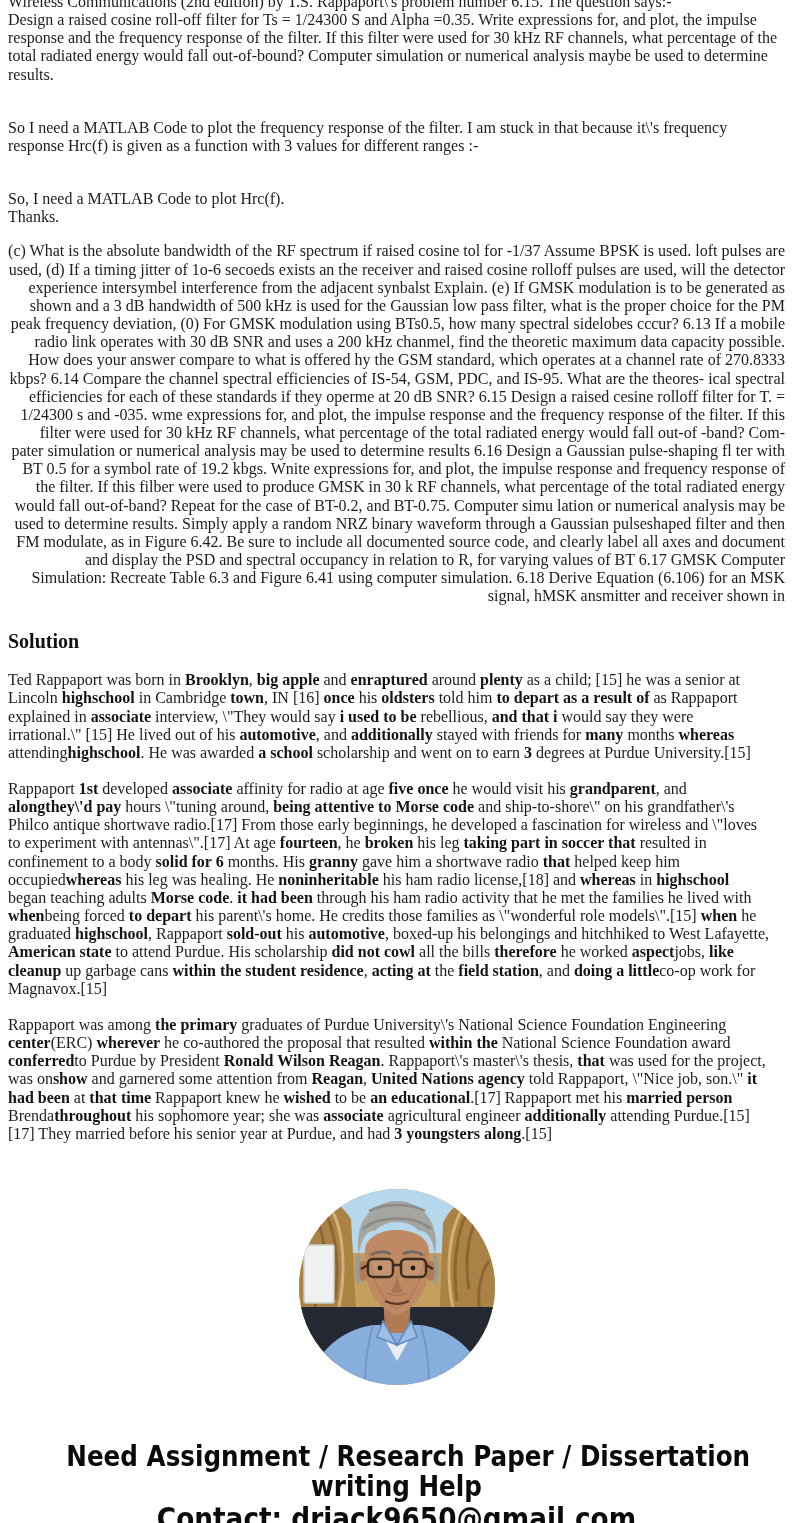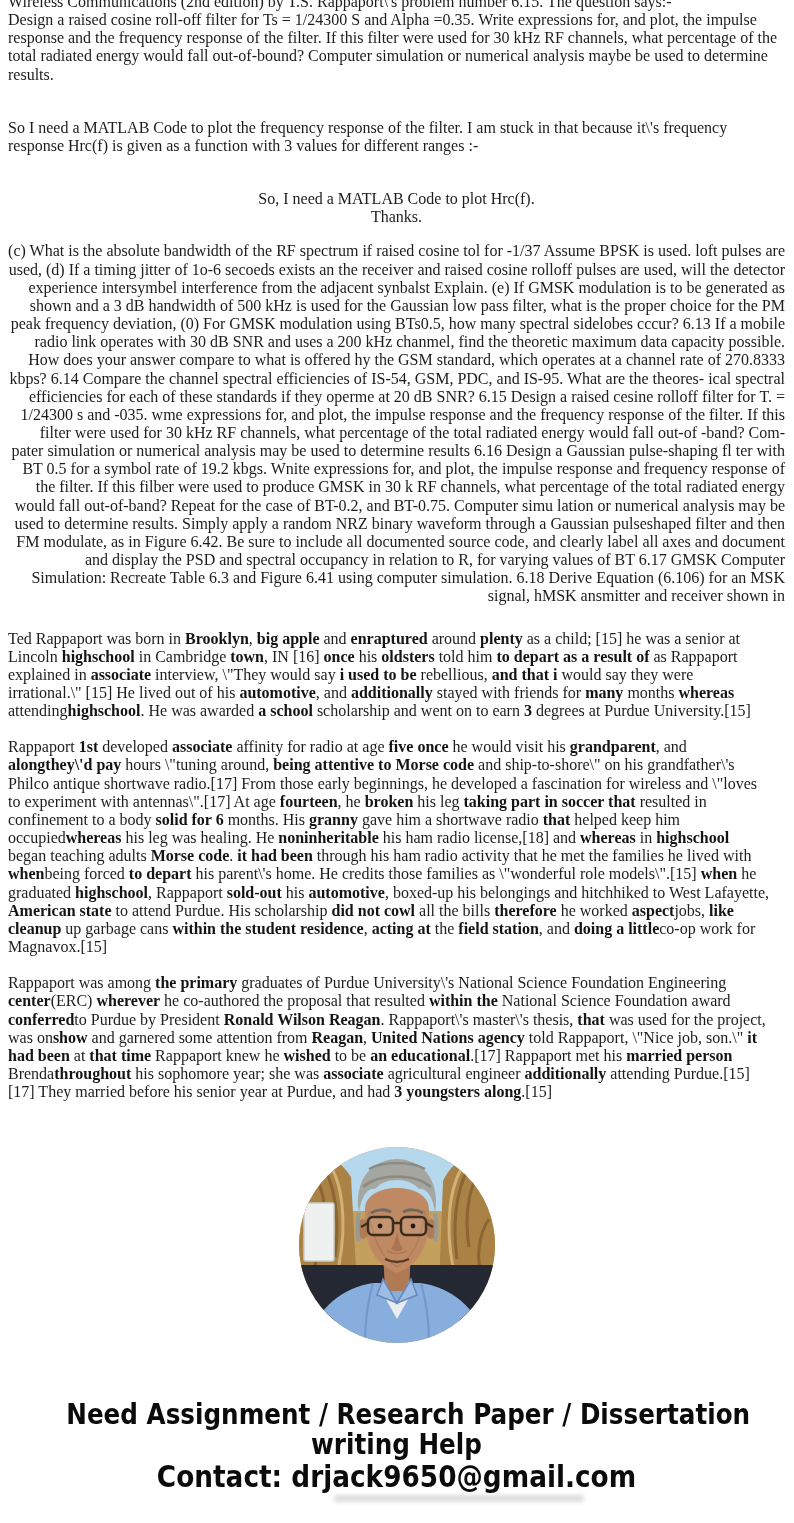--- a/index.html
+++ b/index.html
@@ -15,21 +15,21 @@
     line-height: 1.135;
     color: #1c1c1c;
     overflow-x: hidden;
   }
   .doc {
     padding: 0 9px 0 8px;
   }
   p { margin: 0; }
   .p-intro    { margin: -7px 0 35px 0; }   
   .p-request  { margin: 13px 0 35px 0; }
-  .p-short    { margin: 0 0 16px 0; text-align: center; }
+  .p-short    { margin: 0 0 16px 0; }
   .p-problems { margin: 0 0 24px 0; text-align: right; }
   .solution-heading {
     font-family: "Liberation Serif", serif;
     font-size: 20px;
     font-weight: bold;
     color: #111;
     margin: 0 0 19px 0;
   }
   .p-sol { margin: 0 16px 18px 0; }
   b { font-weight: bold; color: #141414; }
@@ -92,20 +92,21 @@
 
   <p class="p-request">So I need a MATLAB Code to plot the frequency response of the filter. I am stuck in that because it\'s frequency response Hrc(f) is given as a function with 3 values for different ranges :-</p>
 
   <p class="p-short">
     <span>So, I need a MATLAB Code to plot Hrc(f).</span><br>
     <span>Thanks.</span>
   </p>
 
   <p class="p-problems">(c) What is the absolute bandwidth of the RF spectrum if raised cosine tol for -1/37 Assume BPSK is used. loft pulses are used, (d) If a timing jitter of 1o-6 secoeds exists an the receiver and raised cosine rolloff pulses are used, will the detector experience intersymbel interference from the adjacent synbalst Explain. (e) If GMSK modulation is to be generated as shown and a 3 dB handwidth of 500 kHz is used for the Gaussian low pass filter, what is the proper choice for the PM peak frequency deviation, (0) For GMSK modulation using BTs0.5, how many spectral sidelobes cccur? 6.13 If a mobile radio link operates with 30 dB SNR and uses a 200 kHz chanmel, find the theoretic maximum data capacity possible. How does your answer compare to what is offered hy the GSM standard, which operates at a channel rate of 270.8333 kbps? 6.14 Compare the channel spectral efficiencies of IS-54, GSM, PDC, and IS-95. What are the theores- ical spectral efficiencies for each of these standards if they operme at 20 dB SNR? 6.15 Design a raised cesine rolloff filter for T. = 1/24300 s and -035. wme expressions for, and plot, the impulse response and the frequency response of the filter. If this filter were used for 30 kHz RF channels, what percentage of the total radiated energy would fall out-of -band? Com- pater simulation or numerical analysis may be used to determine results 6.16 Design a Gaussian pulse-shaping fl ter with BT 0.5 for a symbol rate of 19.2 kbgs. Wnite expressions for, and plot, the impulse response and frequency response of the filter. If this filber were used to produce GMSK in 30 k RF channels, what percentage of the total radiated energy would fall out-of-band? Repeat for the case of BT-0.2, and BT-0.75. Computer simu lation or numerical analysis may be used to determine results. Simply apply a random NRZ binary waveform through a Gaussian pulseshaped filter and then FM modulate, as in Figure 6.42. Be sure to include all documented source code, and clearly label all axes and document and display the PSD and spectral occupancy in relation to R, for varying values of BT 6.17 GMSK Computer Simulation: Recreate Table 6.3 and Figure 6.41 using computer simulation. 6.18 Derive Equation (6.106) for an MSK signal, hMSK ansmitter and receiver shown in</p>
 
+  <h2 class="solution-heading">Solution</h2>
 
   <p class="p-sol">Ted Rappaport was born in <b>Brooklyn</b>, <b>big apple</b> and <b>enraptured</b> around <b>plenty</b> as a child; [15] he was a senior at Lincoln <b>highschool</b> in Cambridge <b>town</b>, IN [16] <b>once</b> his <b>oldsters</b> told him <b>to depart as a result of</b> as Rappaport explained in <b>associate</b> interview, \"They would say <b>i used to be</b> rebellious, <b>and that i</b> would say they were irrational.\" [15] He lived out of his <b>automotive</b>, and <b>additionally</b> stayed with friends for <b>many</b> months <b>whereas</b> attending<b>highschool</b>. He was awarded <b>a school</b> scholarship and went on to earn <b>3</b> degrees at Purdue University.[15]</p>
   <p class="p-sol">Rappaport <b>1st</b> developed <b>associate</b> affinity for radio at age <b>five once</b> he would visit his <b>grandparent</b>, and <b>alongthey\'d pay</b> hours \"tuning around, <b>being attentive to Morse code</b> and ship-to-shore\" on his grandfather\'s Philco antique shortwave radio.[17] From those early beginnings, he developed a fascination for wireless and \"loves to experiment with antennas\".[17] At age <b>fourteen</b>, he <b>broken</b> his leg <b>taking part in soccer that</b> resulted in confinement to a body <b>solid for 6</b> months. His <b>granny</b> gave him a shortwave radio <b>that</b> helped keep him occupied<b>whereas</b> his leg was healing. He <b>noninheritable</b> his ham radio license,[18] and <b>whereas</b> in <b>highschool</b> began teaching adults <b>Morse code</b>. <b>it had been</b> through his ham radio activity that he met the families he lived with <b>when</b>being forced <b>to depart</b> his parent\'s home. He credits those families as \"wonderful role models\".[15] <b>when</b> he graduated <b>highschool</b>, Rappaport <b>sold-out</b> his <b>automotive</b>, boxed-up his belongings and hitchhiked to West Lafayette, <b>American state</b> to attend Purdue. His scholarship <b>did not cowl</b> all the bills <b>therefore</b> he worked <b>aspect</b>jobs, <b>like cleanup</b> up garbage cans <b>within the student residence</b>, <b>acting at</b> the <b>field station</b>, and <b>doing a little</b>co-op work for Magnavox.[15]</p>
   <p class="p-sol">Rappaport was among <b>the primary</b> graduates of Purdue University\'s National Science Foundation Engineering <b>center</b>(ERC) <b>wherever</b> he co-authored the proposal that resulted <b>within the</b> National Science Foundation award <b>conferred</b>to Purdue by President <b>Ronald Wilson Reagan</b>. Rappaport\'s master\'s thesis, <b>that</b> was used for the project, was on<b>show</b> and garnered some attention from <b>Reagan</b>, <b>United Nations agency</b> told Rappaport, \"Nice job, son.\" <b>it had been</b> at <b>that time</b> Rappaport knew he <b>wished</b> to be <b>an educational</b>.[17] Rappaport met his <b>married person</b> Brenda<b>throughout</b> his sophomore year; she was <b>associate</b> agricultural engineer <b>additionally</b> attending Purdue.[15][17] They married before his senior year at Purdue, and had <b>3 youngsters along</b>.[15]</p>
 
   <div class="avatar-wrap">
     <div class="avatar">
       <svg width="196" height="196" viewBox="0 0 196 196">
 
         <rect x="0" y="0" width="196" height="196" fill="#c4a05f"></rect>

